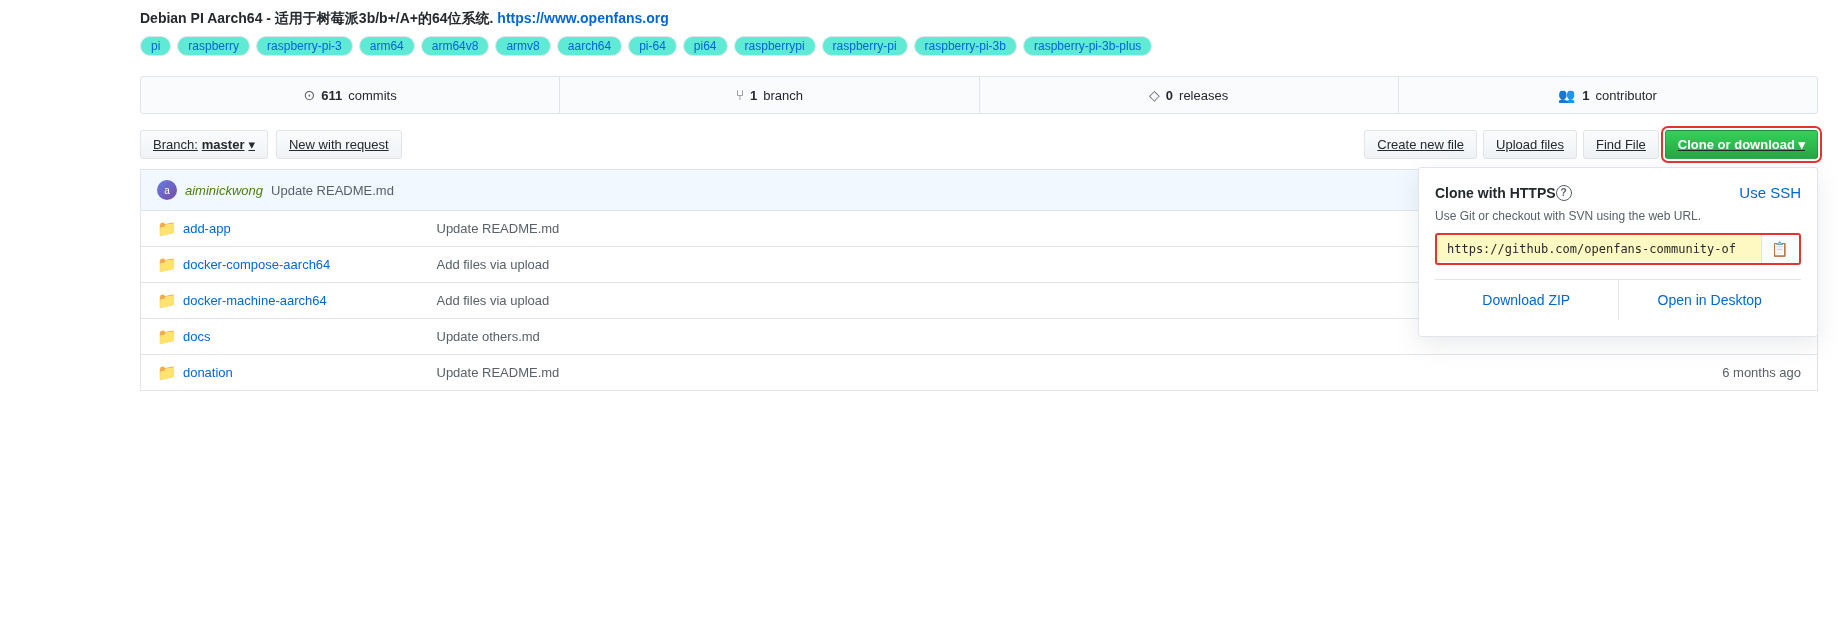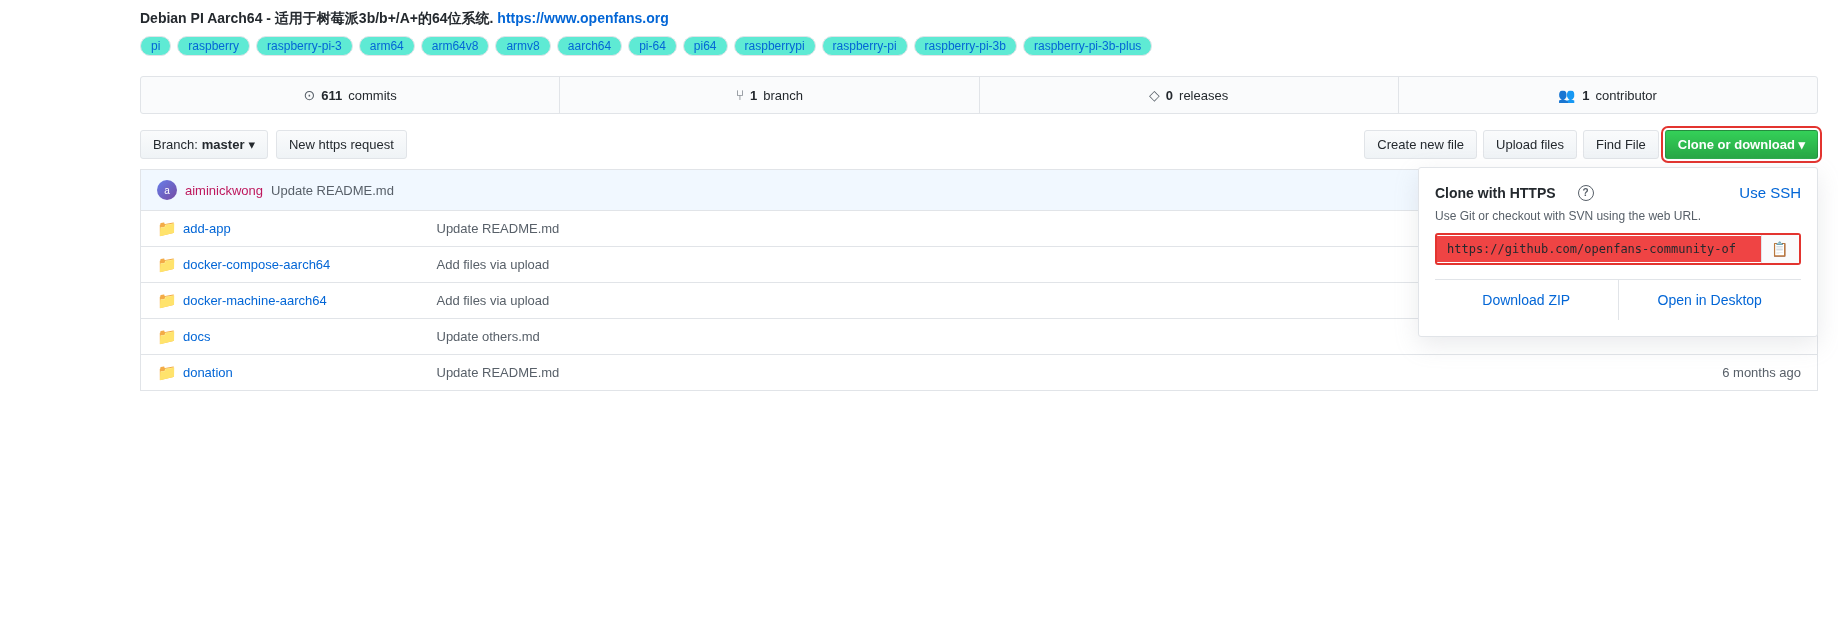--- a/index.html
+++ b/index.html
@@ -57,20 +57,21 @@
       border-right: 1px solid #e1e4e8;
     }
     .stats-bar-item:last-child { border-right: none; }
     .stats-bar-item .count { font-weight: 600; }
     .stats-icon { color: #586069; font-size: 14px; }
     .toolbar-row {
       display: flex;
       align-items: center;
       justify-content: space-between;
       margin-bottom: 0;
+      text-decoration: underline;
     }
     .toolbar-left { display: flex; gap: 8px; align-items: center; }
     .toolbar-right { display: flex; gap: 6px; align-items: flex-start; position: relative; }
     .btn {
       display: inline-flex;
       align-items: center;
       gap: 4px;
       padding: 6px 12px;
       font-size: 13px;
       border: 1px solid #e1e4e8;
@@ -158,21 +159,21 @@
       display: flex;
       justify-content: space-between;
       align-items: center;
       margin-bottom: 8px;
     }
     .clone-title {
       font-weight: 600;
       font-size: 14px;
       display: flex;
       align-items: center;
-      gap: 22px;
+      gap: 0;
     }
     .use-ssh-link {
       color: #0366d6;
       font-size: 15px;
       text-decoration: none;
       cursor: pointer;
     }
     .clone-description {
       font-size: 12px;
       color: #586069;
@@ -185,21 +186,21 @@
       border-radius: 3px;
       margin-bottom: 14px;
     }
     .clone-url-input {
       flex: 1;
       padding: 6px 10px;
       font-size: 12px;
       font-family: monospace;
       border: none;
       outline: none;
-      background: #ef4444;
+      background: #fef9c3;
       color: #24292e;
     }
     .copy-btn {
       padding: 6px 10px;
       background: #fafbfc;
       border: none;
       border-left: 1px solid #e1e4e8;
       cursor: pointer;
       color: #586069;
       font-size: 14px;
@@ -286,21 +287,21 @@
     </div>
   </div>
 
   <div class="toolbar-row section-gap">
     <div class="toolbar-left">
       <button class="btn btn-branch">
         <span>Branch:</span>
         <strong>master</strong>
         <span>▾</span>
       </button>
-      <button class="btn">New https request</button>
+      <button class="btn">New with request</button>
     </div>
     <div class="toolbar-right">
       <button class="btn">Create new file</button>
       <button class="btn">Upload files</button>
       <button class="btn">Find File</button>
       <button class="btn btn-green">Clone or download ▾</button>
 
       <div class="clone-dropdown">
         <div class="clone-header">
           <div class="clone-title">
@@ -323,21 +324,21 @@
       </div>
     </div>
   </div>
 
   <table class="file-table section-gap">
     <thead>
       <tr class="file-table-header">
         <td colspan="3">
           <div class="commit-author">
             <div class="avatar-img">a</div>
-            <a href="#" style="color:#be185d;text-decoration:none;">aiminickwong</a>
+            <a href="#" style="color:#4d7c0f;text-decoration:none;font-style:italic;">aiminickwong</a>
             <span style="color:#586069;">Update README.md</span>
           </div>
         </td>
       </tr>
     </thead>
     <tbody id="file-table-body">
     <tr class="file-row">
       <td style="width:280px;">
         <a class="file-link" href="#">
           <span class="folder-icon">📁</span>

